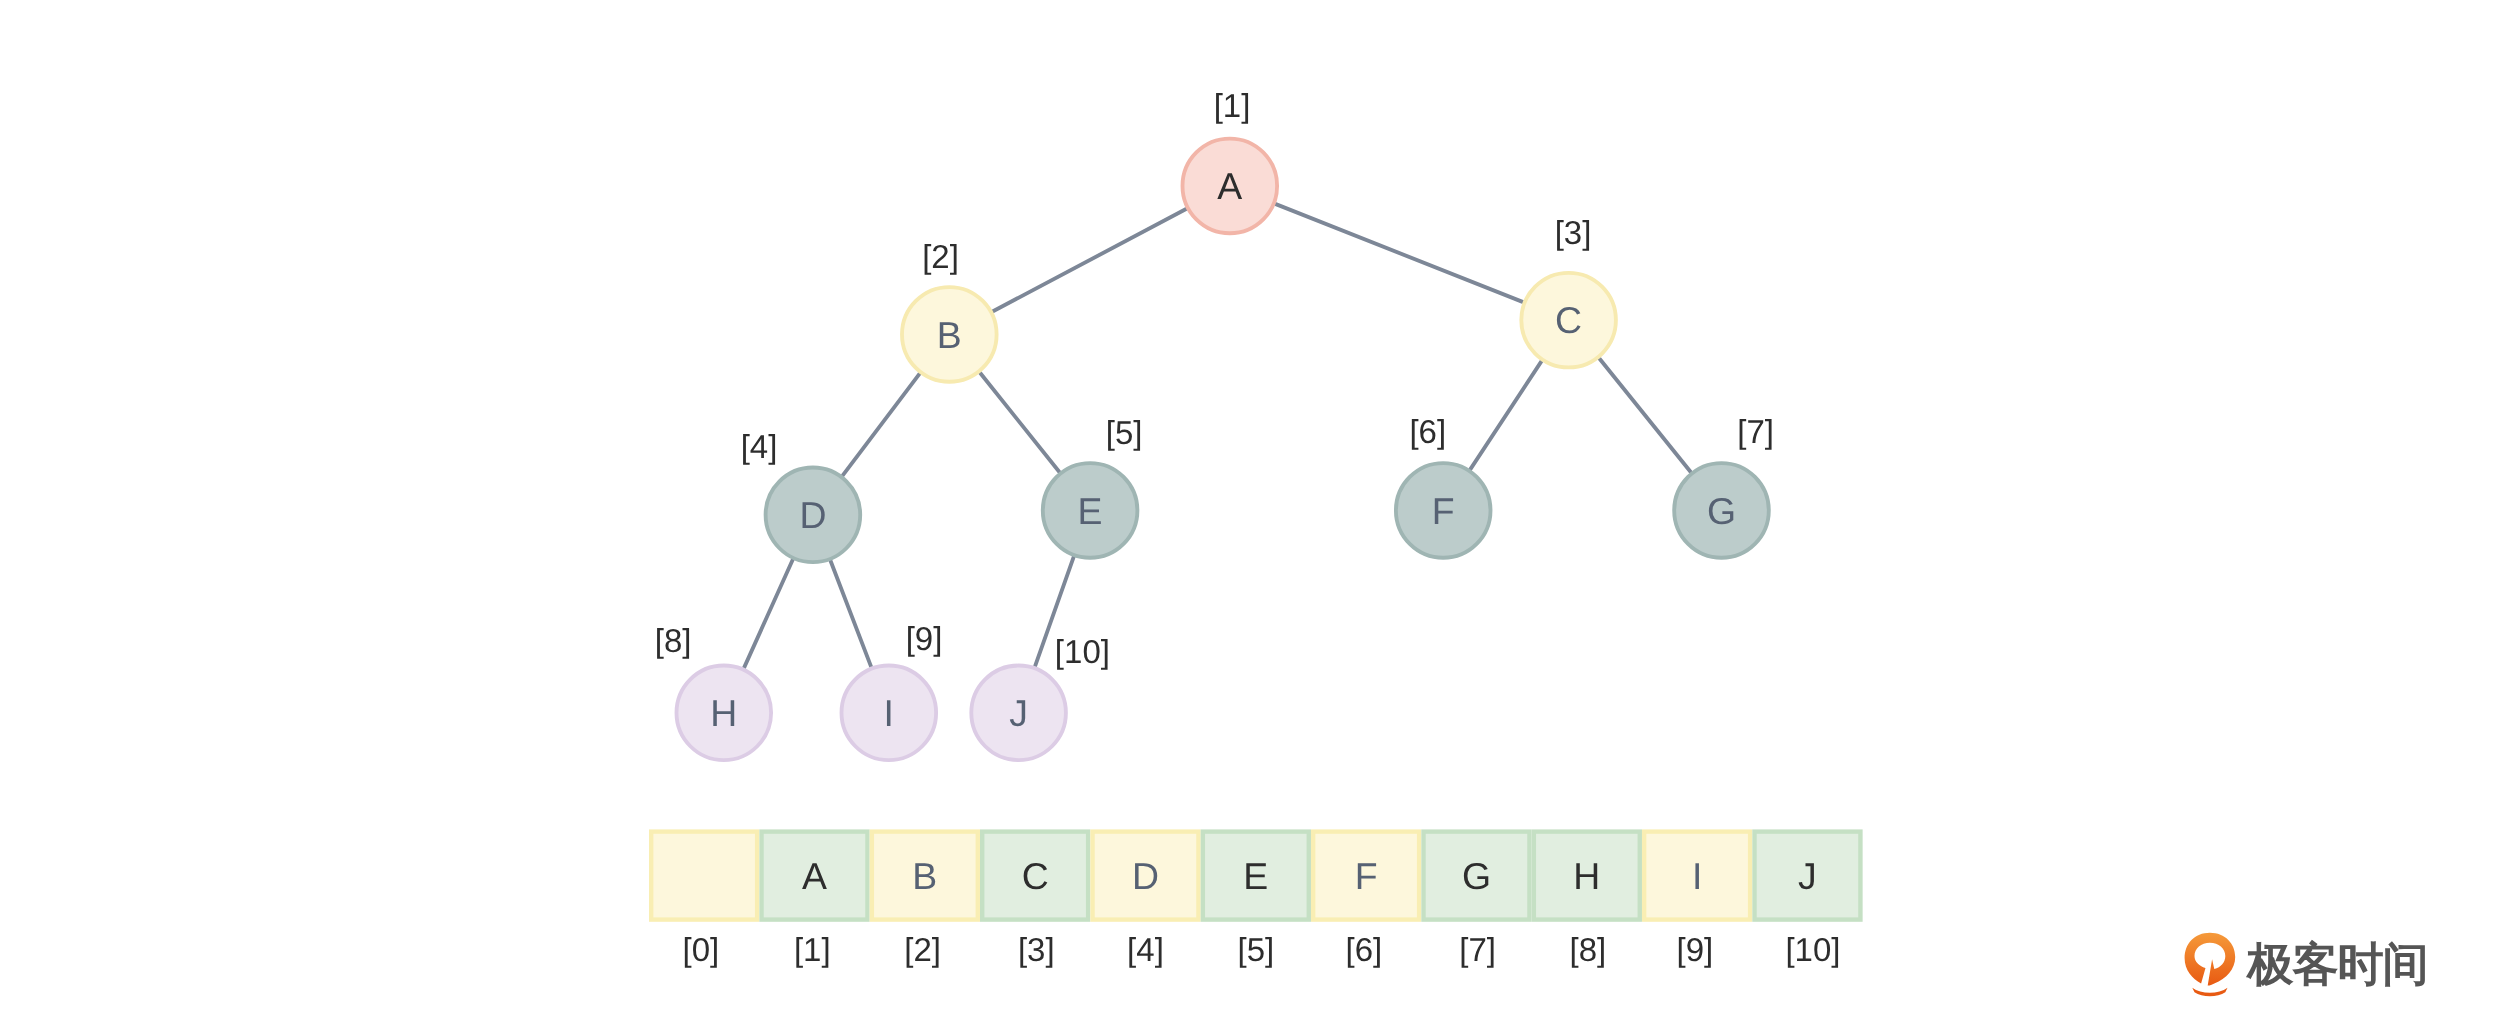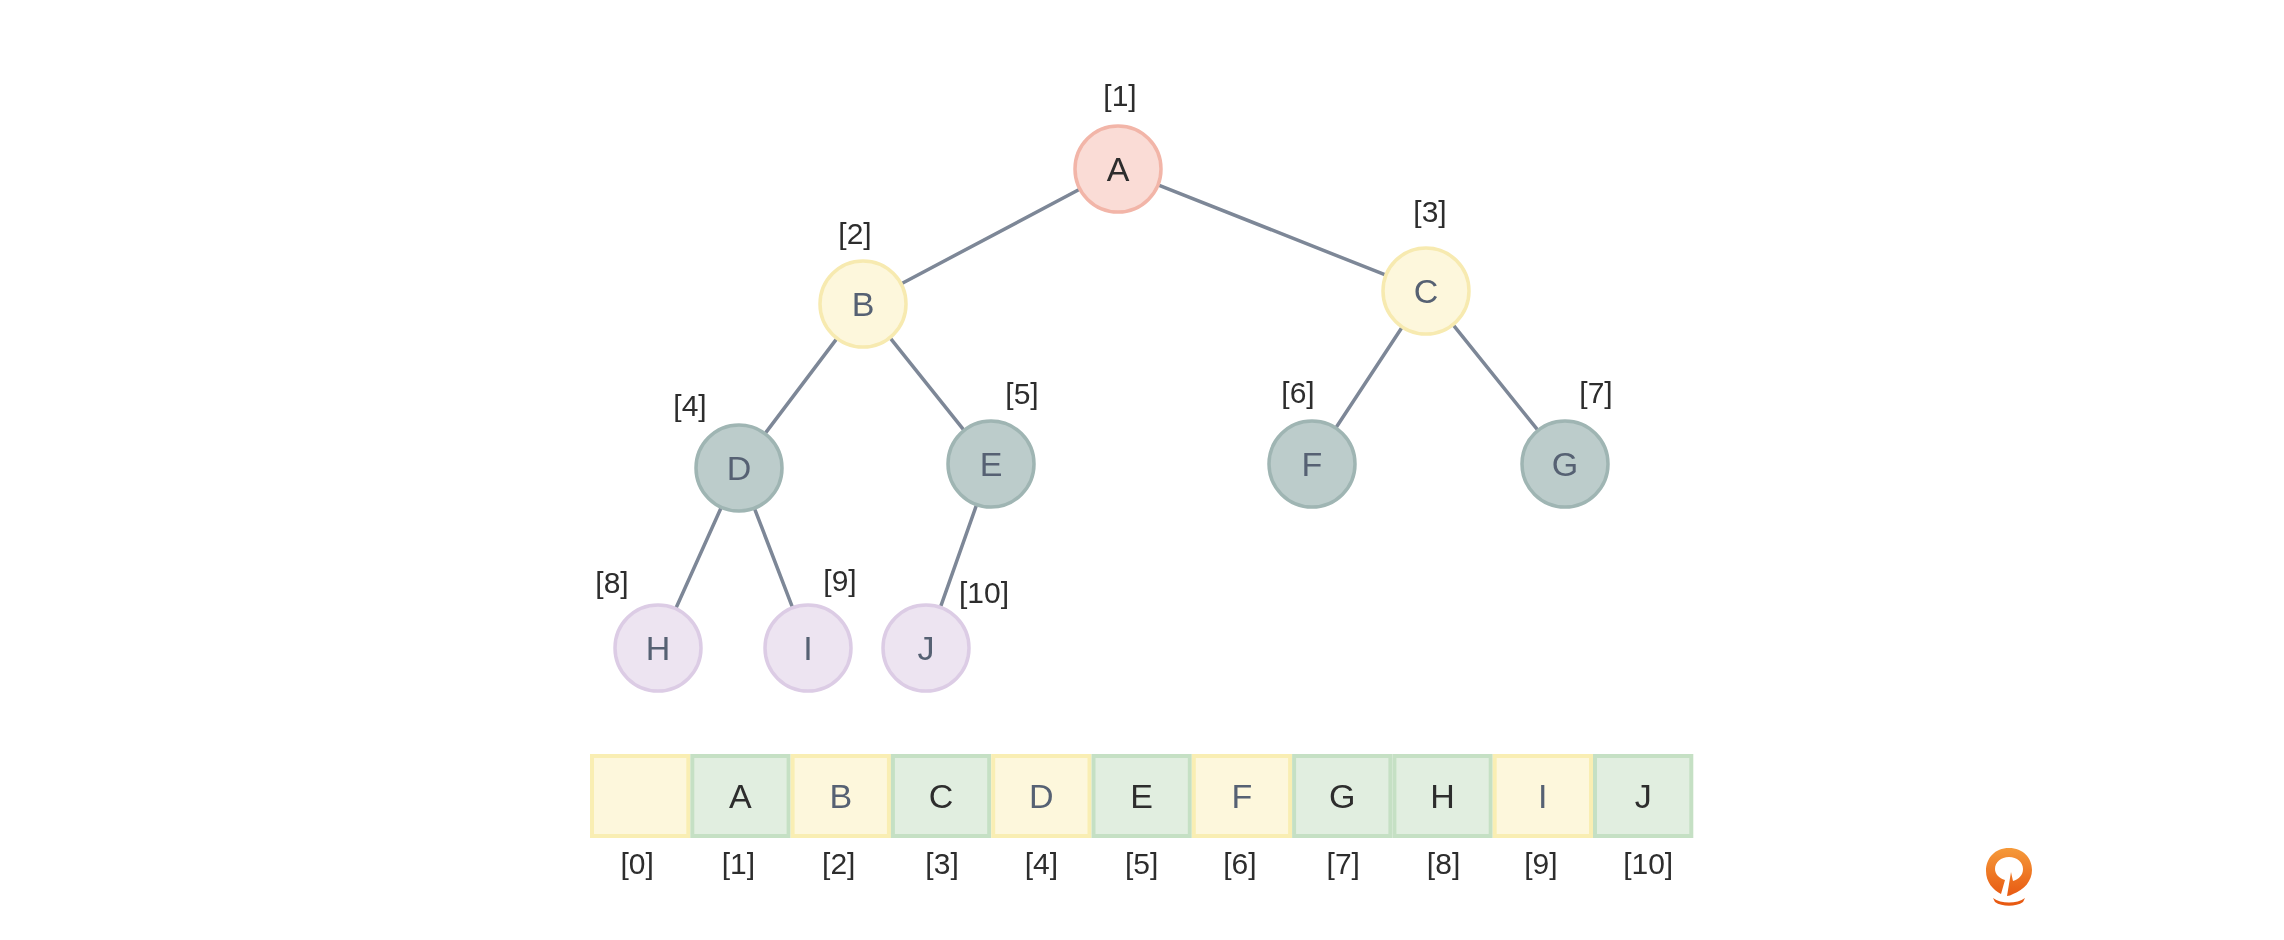--- a/index.html
+++ b/index.html
@@ -141,13 +141,14 @@
   <svg width="52" height="62" viewBox="0 0 52 62">
     <defs>
       <linearGradient id="lg" x1="0" y1="0" x2="0" y2="1">
         <stop offset="0" stop-color="#f59a3a"></stop>
         <stop offset="1" stop-color="#e85a12"></stop>
       </linearGradient>
     </defs>
     <path d="M26 2 C12 2 3 12 3 25 C3 36 10 44 18 48 L22 34 C16 32 12 28 12 23 C12 16 18 11 26 11 C34 11 40 16 40 23 C40 29 36 33 30 35 L28 26 L24 50 C26 50 28 49 30 48 C41 44 49 35 49 24 C49 12 40 2 26 2 Z" fill="url(#lg)"></path>
     <path d="M10 52 C18 58 34 58 42 52 L40 56 C33 61 19 61 12 56 Z" fill="#e85a12"></path>
   </svg>
+  <span class="logo-text">极客时间</span>
 </div>
 
 </body></html>

